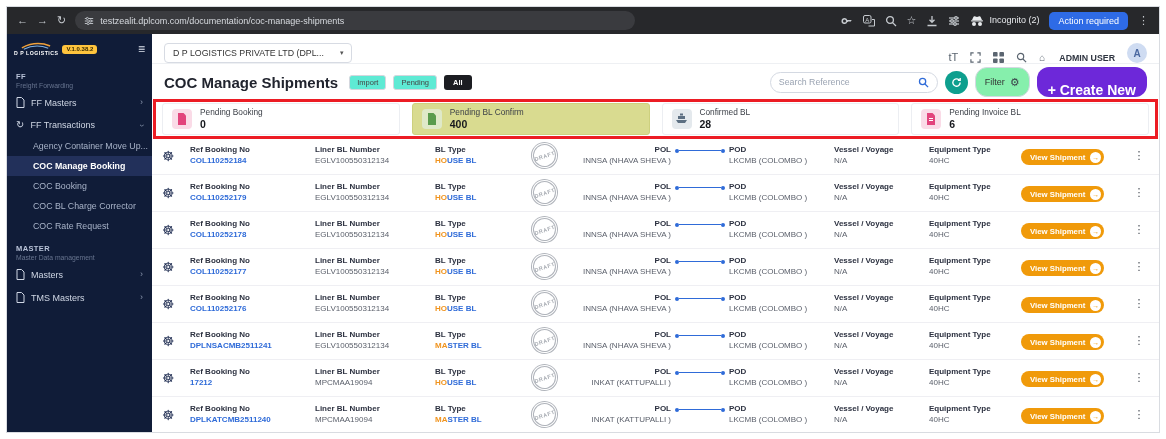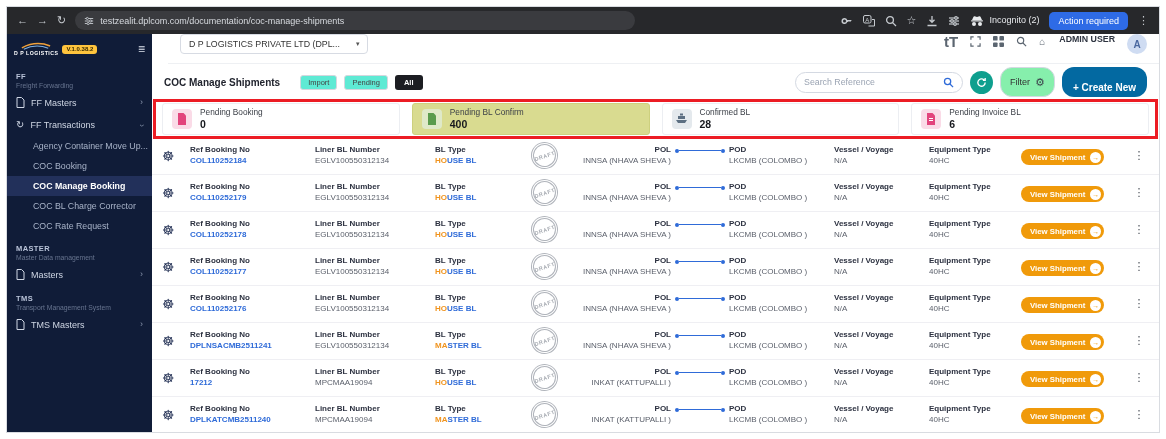--- a/index.html
+++ b/index.html
@@ -31,42 +31,42 @@
   .sec-cap{color:#67748f;font-size:6.8px;margin-top:1px;}
   .side-item{display:flex;align-items:center;gap:6px;padding:6px 9px;color:#cfd6e4;font-size:9px;cursor:pointer;}
   .side-item .lbl{flex:1;}
   .sicon{font-size:10px;color:#cfd6e4;line-height:1;}
   .chev{color:#8b97ae;font-size:9px;line-height:1;}
   .chev.down{transform:rotate(90deg);}
   .side-child{padding:5px 8px 5px 26px;color:#a9b4c9;font-size:8.8px;cursor:pointer;white-space:nowrap;overflow:hidden;}
   .side-child.active{background:#22305a;color:#fff;font-weight:bold;}
 
   .main{flex:1;display:flex;flex-direction:column;min-width:0;background:#fff;}
-  .app-header{height:30px;flex:none;display:flex;align-items:flex-start;gap:12px;padding:0 12px;border-bottom:1px solid #eef0f3;margin-left:16px;}
+  .app-header{height:30px;flex:none;display:flex;align-items:flex-end;gap:12px;padding:0 12px;border-bottom:1px solid #eef0f3;}
   .company-select{border:1px solid #d7dbe3;border-radius:4px;height:20px;display:flex;align-items:center;gap:16px;padding:0 8px;font-size:8.8px;color:#333;cursor:pointer;white-space:nowrap;}
   .caret{font-size:7px;color:#555;}
   .hdr-icons{margin-left:auto;display:flex;align-items:center;gap:12px;color:#5b6570;}
   .hicon{font-size:10px;cursor:pointer;display:flex;align-items:center;line-height:1;}
-  .hicon.txt{font-size:15px;font-weight:bold;}
+  .hicon.txt{font-size:11px;font-weight:normal;}
   .user-name{font-size:8.8px;font-weight:bold;color:#2e3440;margin-left:2px;white-space:nowrap;}
   .avatar{width:20px;height:20px;border-radius:50%;background:#cfdcf2;color:#4a68a0;font-size:10px;font-weight:bold;display:flex;align-items:center;justify-content:center;cursor:pointer;}
 
   
   .page-head{height:36px;flex:none;display:flex;align-items:center;gap:7px;padding:0 12px;}
-  .page-title{font-size:10px;font-weight:bold;color:#21242e;margin-right:13px;white-space:nowrap;}
+  .page-title{font-size:15px;font-weight:bold;color:#21242e;margin-right:4px;white-space:nowrap;}
   .mini-btn{font-size:7.5px;color:#444;background:#5eead4;border:1px solid #d4d7de;border-radius:3px;padding:2px 7px;cursor:pointer;font-family:inherit;}
   .all-badge{background:#1c1d22;color:#fff;font-size:7.5px;font-weight:bold;border-radius:3px;padding:3px 9px;cursor:pointer;}
   .ph-right{margin-left:auto;display:flex;align-items:center;gap:7px;}
   .search-pill{width:168px;height:21px;border:1px solid #d4d9e2;border-radius:11px;display:flex;align-items:center;padding:0 8px;gap:5px;background:#fff;}
   .search-pill input{border:none;outline:none;flex:1;font-size:8.8px;font-family:inherit;color:#333;min-width:0;background:transparent;}
   .search-pill input::placeholder{color:#9aa3b2;}
   .teal-btn{width:23px;height:23px;border-radius:50%;background:#0e9f8e;border:none;display:flex;align-items:center;justify-content:center;cursor:pointer;flex:none;}
   .filter-btn{height:16px;border:1px solid #d4d9e2;background:#86efac;border-radius:12px;display:flex;align-items:center;gap:5px;padding:14px 9px;font-size:9px;color:#333;cursor:pointer;font-family:inherit;}
   .filter-gear{font-size:11px;color:#3c414b;line-height:1;}
-  .create-btn{height:22px;background:#0369a1;color:#fff;border:none;border-radius:12px;font-size:10px;font-weight:bold;padding:15px 11px;cursor:pointer;font-family:inherit;white-space:nowrap;}
+  .create-btn{height:22px;background:#6d28d9;color:#fff;border:none;border-radius:12px;font-size:14px;font-weight:bold;padding:15px 11px;cursor:pointer;font-family:inherit;white-space:nowrap;}
 
   
   .stats-wrap{position:relative;flex:none;padding:3px 10px;}
   .stats-row{display:flex;gap:12px;}
   .stat-card{flex:1;display:flex;align-items:center;gap:8px;background:#fff;border:1px solid #eceef2;border-radius:3px;padding:4px 9px;cursor:pointer;min-width:0;}
   .stat-card.highlight{background:#d9db90;border-color:#cdd07e;}
   .stat-icon{width:20px;height:20px;border-radius:4px;flex:none;display:flex;align-items:center;justify-content:center;}
   .stat-icon.pink{background:#fadbe7;}
   .stat-icon.green{background:#dfe9c8;}
   .stat-icon.slate{background:#e4e9ed;}
@@ -188,41 +188,37 @@
             </svg>
           <span class="lbl">FF Masters</span>
           <span class="chev">›</span>
         </div>
         <div class="side-item">
           <span class="sicon">↻</span>
           <span class="lbl">FF Transactions</span>
           <span class="chev down">›</span>
         </div>
         <div class="side-child">Agency Container Move Up...</div>
+        <div class="side-child active">COC Manage Booking</div>
         <div class="side-child">COC Booking</div>
-        <div class="side-child active">COC Manage Booking</div>
         <div class="side-child">COC BL Charge Corrector</div>
         <div class="side-child">COC Rate Request</div>
 
         <div class="sec">
           <div class="sec-title">MASTER</div>
           <div class="sec-cap">Master Data management</div>
         </div>
         <div class="side-item">
           <svg width="9" height="11" viewBox="0 0 9 11" fill="none" stroke="#cfd6e4" stroke-width="1">
               <path d="M1 .5h4.5L8 3v7.5H1z"></path>
             </svg>
           <span class="lbl">Masters</span>
           <span class="chev">›</span>
         </div>
 
-        <div class="sec">
-          <div class="sec-title">TMS</div>
-          <div class="sec-cap">Transport Management System</div>
-        </div>
         <div class="side-item">
           <svg width="9" height="11" viewBox="0 0 9 11" fill="none" stroke="#cfd6e4" stroke-width="1">
               <path d="M1 .5h4.5L8 3v7.5H1z"></path>
             </svg>
           <span class="lbl">TMS Masters</span>
           <span class="chev">›</span>
         </div>
       </aside>
 
       <div class="main">

